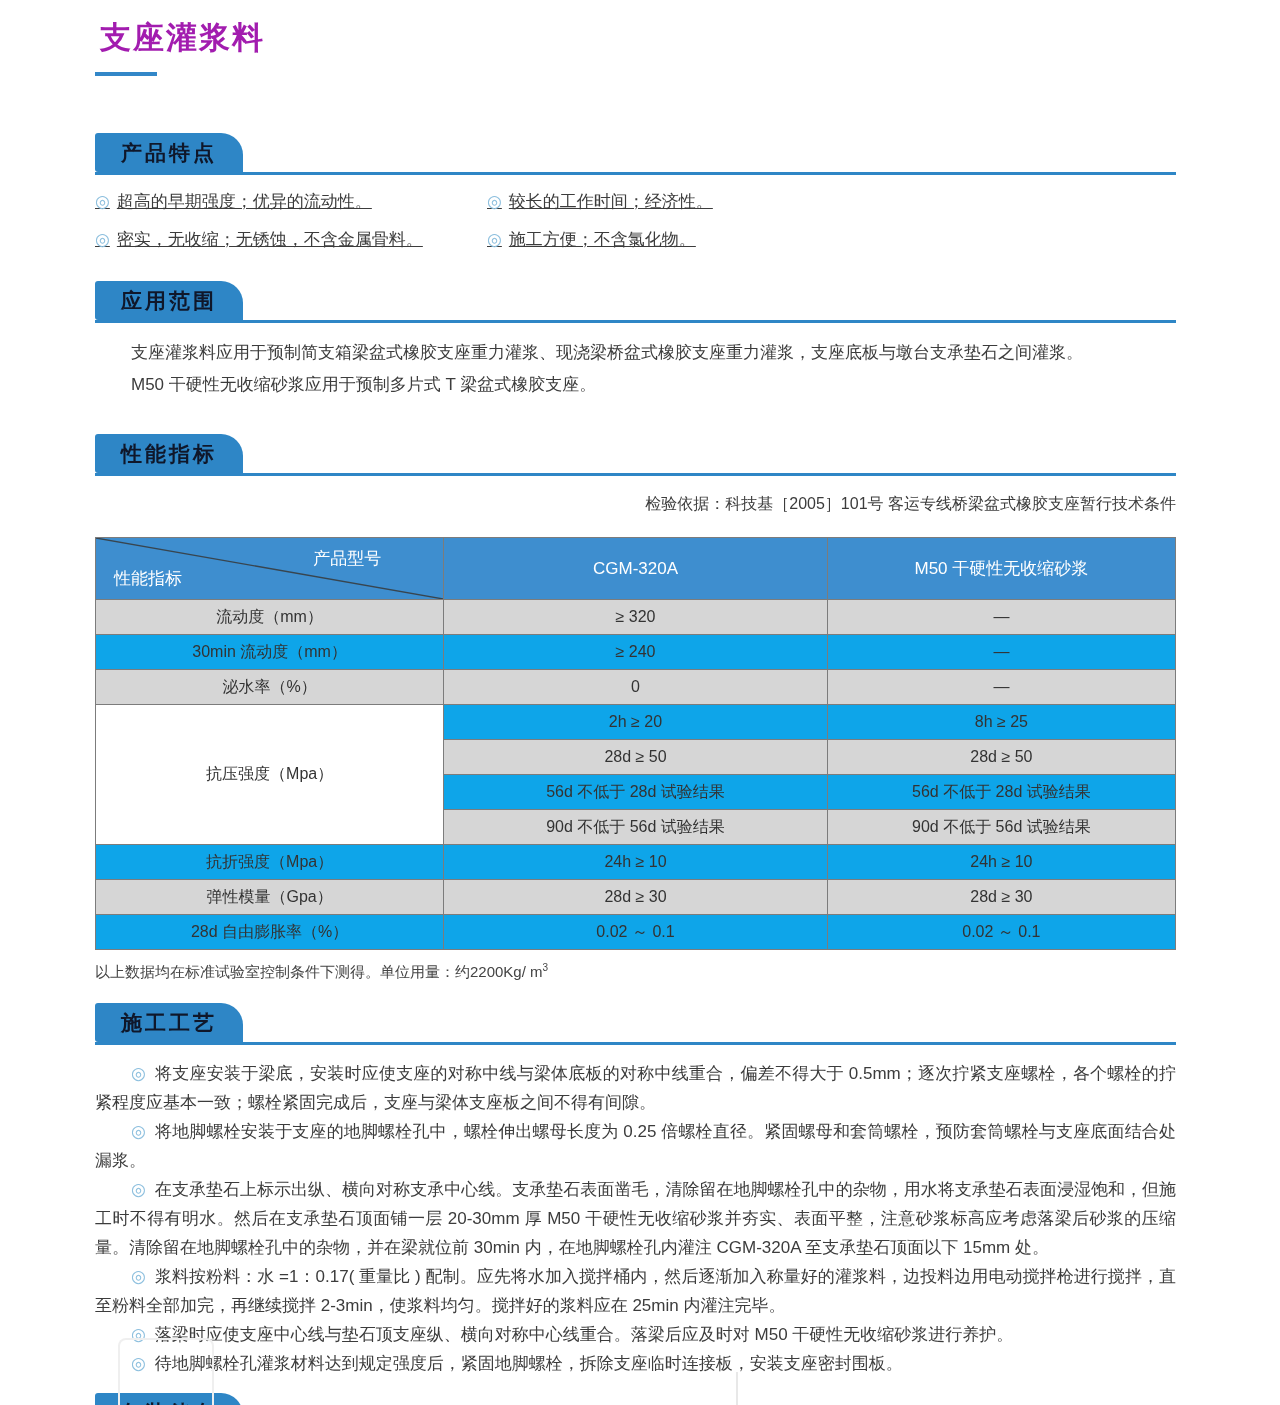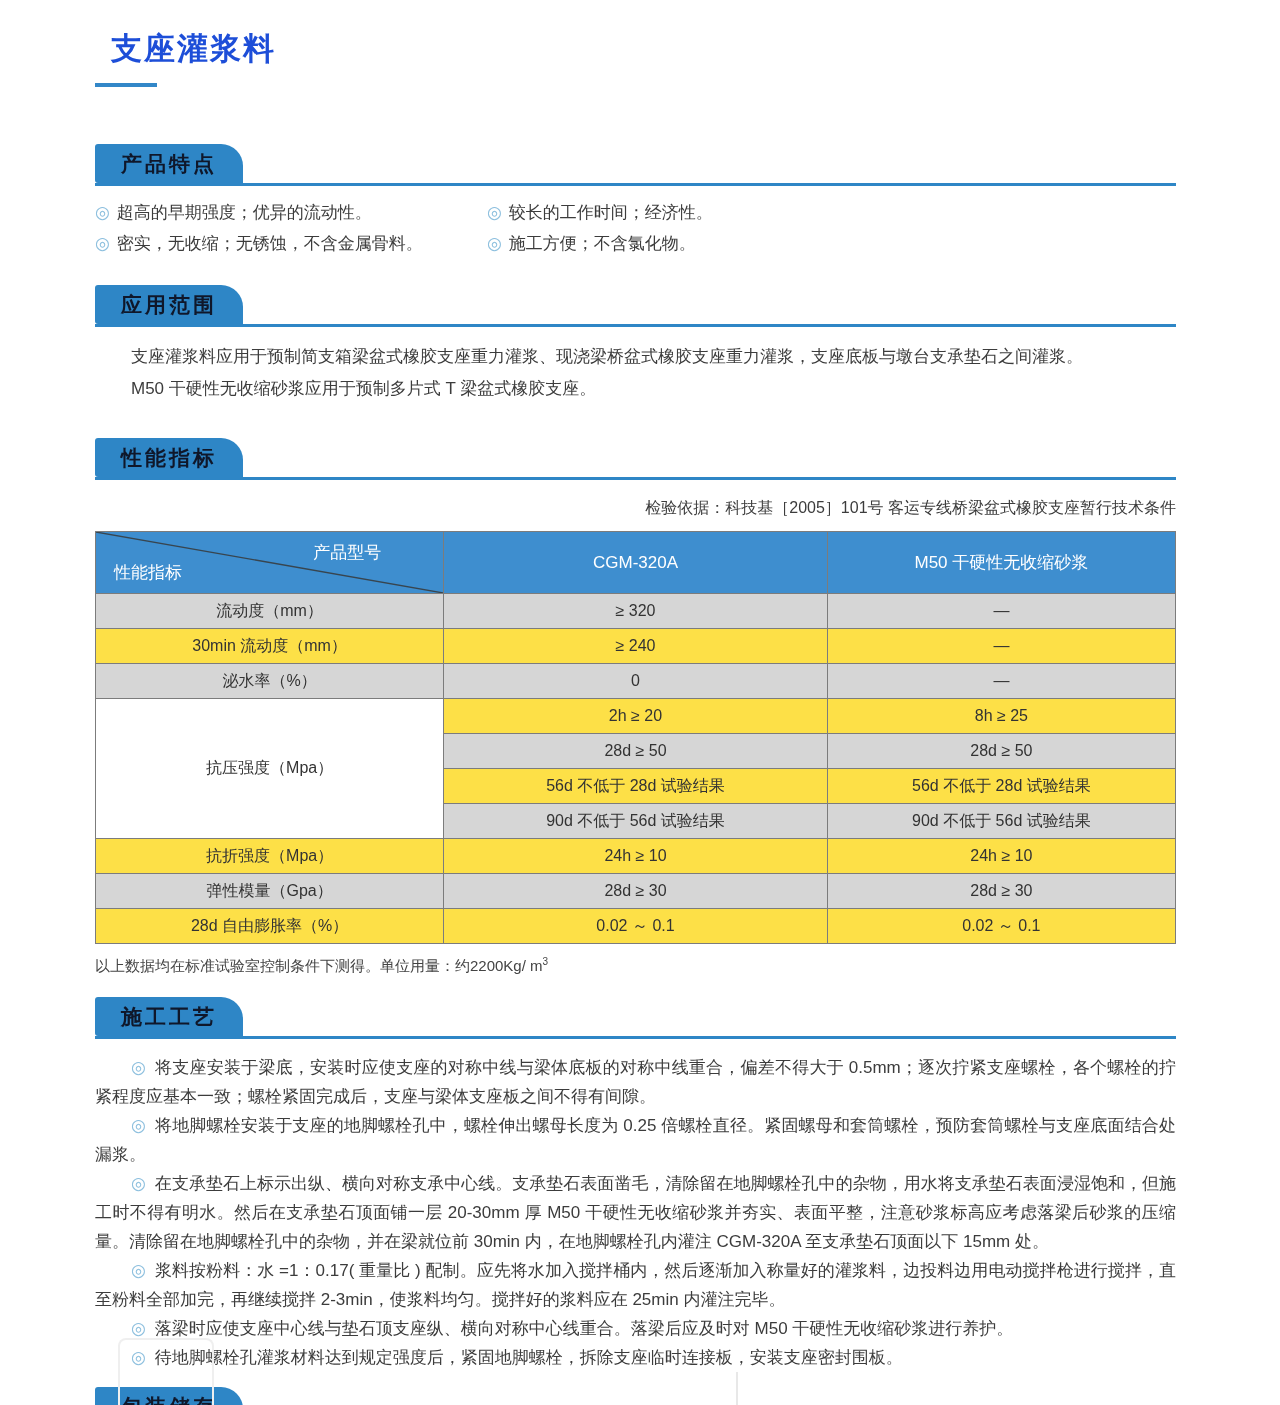--- a/index.html
+++ b/index.html
@@ -9,65 +9,65 @@
     background:#ffffff;
     font-family:"Liberation Sans","DejaVu Sans",sans-serif;
     color:#3c3c3c;
     position:relative;
     overflow:hidden;
   }
   .page { padding:14px 104px 0 95px; position:relative; }
 
   
   .doc-title {
-    color:#1d4ed8; font-size:31px; font-weight:bold;
-    letter-spacing:2px; margin:16px; line-height:1.2;
+    color:#a21caf; font-size:31px; font-weight:bold;
+    letter-spacing:2px; margin:5px; line-height:1.2;
   }
   .title-dash { width:62px; height:4px; background:#3287c8; margin-top:16px; }
 
   
   .section-head { border-bottom:3px solid #2e86c6; line-height:0; }
   .section-tab {
     display:inline-block; background:#2e86c6; color:#0f172a;
     font-size:21px; font-weight:bold; letter-spacing:3px;
     padding:9px 26px 9px 26px; line-height:21px;
     border-radius:3px 22px 0 3px;
   }
 
   .bullet { color:#8cbfde; font-size:17px; }
 
   
   .features {
     display:grid; grid-template-columns:392px auto;
     grid-auto-flow:column; grid-template-rows:auto auto;
-    row-gap:8px; margin-top:15px; font-size:17px;
+    row-gap:15px; margin-top:15px; font-size:17px;text-decoration:underline;
   }
   .feature-item .bullet { margin-right:7px; }
 
   
   .app-text { margin-top:14px; padding-left:36px; font-size:17px; line-height:32px; }
 
   
   .basis { text-align:right; font-size:16px; margin-top:18px; }
   table.perf {
-    width:100%; border-collapse:collapse; margin-top:12px;
+    width:100%; border-collapse:collapse; margin-top:22px;
     font-size:16px; text-align:center; color:#333333;
   }
   table.perf td, table.perf th { border:1px solid #7c7c7c; padding:0 6px; }
   table.perf td { height:35px; }
   th.hdr {
     background:#3e8ecf; color:#ffffff; font-weight:normal;
     font-size:17px; height:62px; border:1px solid #6f859a;
   }
   th.corner { position:relative; padding:0; }
   th.corner svg { position:absolute; left:0; top:0; width:100%; height:100%; }
   .corner-top { position:absolute; right:62px; top:9px; }
   .corner-bottom { position:absolute; left:18px; bottom:9px; }
   tr.shade td { background:#d6d6d6; }
-  tr.plain td { background:#fde047; }
+  tr.plain td { background:#0ea5e9; }
   td.rowlabel { background:#ffffff !important; }
   .footnote { font-size:15px; margin-top:12px; color:#444444; }
   .footnote sup { font-size:10px; }
 
   
   .proc {
     font-size:17px; line-height:29px; text-align:justify;
     margin:0; text-indent:36px;
   }
   .proc .bullet { margin-right:9px; }

